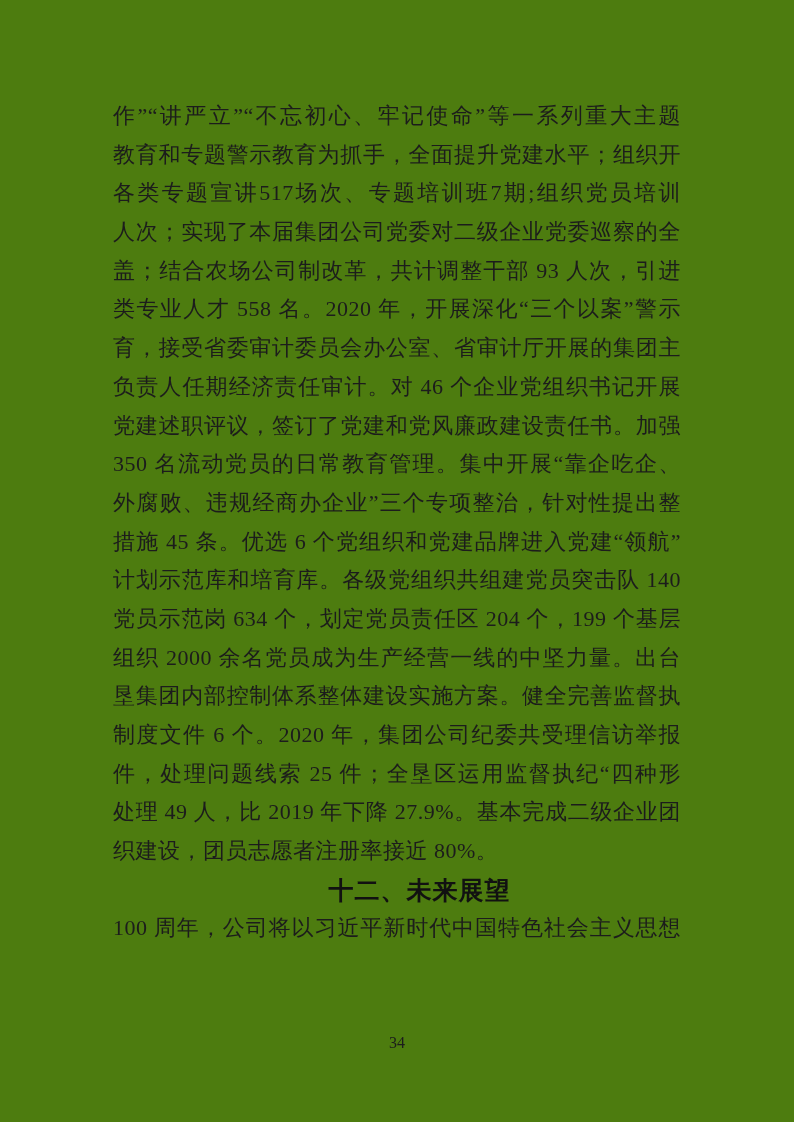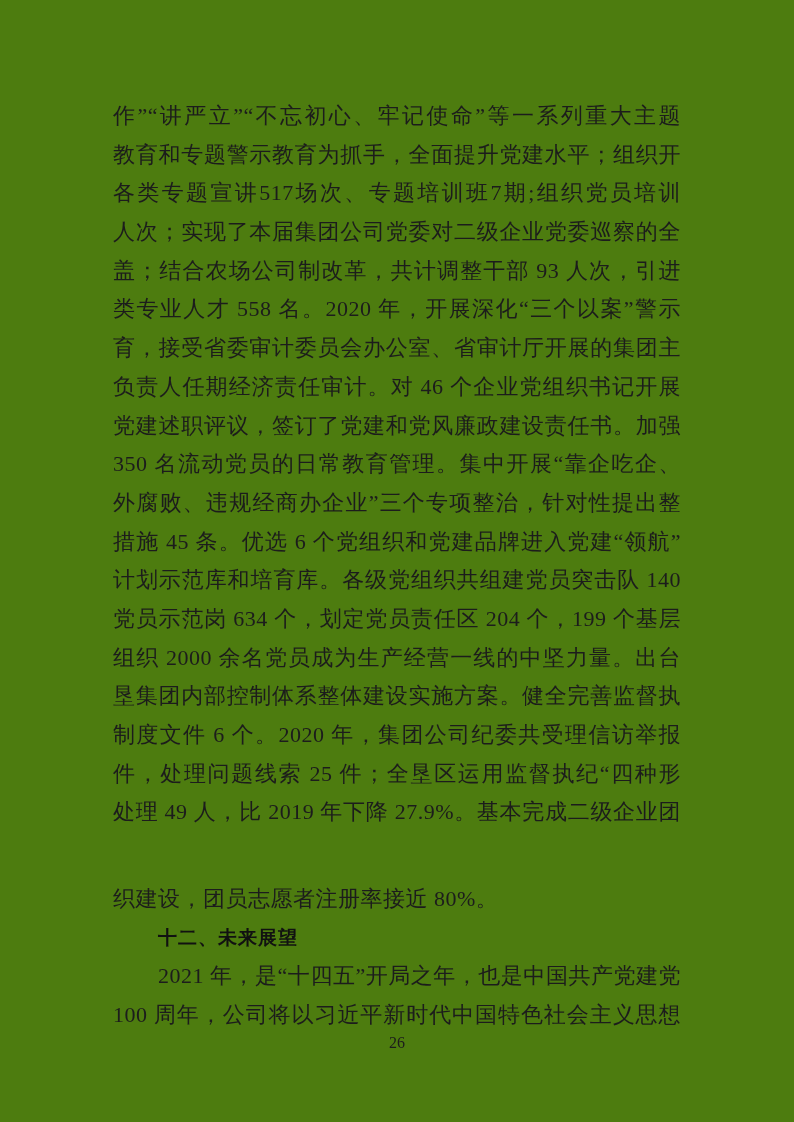--- a/index.html
+++ b/index.html
@@ -28,34 +28,34 @@
     line-height: 38.7px;
     overflow: hidden;
     text-align: justify;
     text-align-last: justify;
     text-justify: inter-character;
     letter-spacing: 0.5px;
   }
   .line.para-end {
     text-align: left;
     text-align-last: left;
-    margin-top: 48px;
   }
   .line.indent {
     text-indent: 45px;
   }
   .heading {
     font-family: "Liberation Sans", "DejaVu Sans", sans-serif;
     font-weight: bold;
-    font-size: 19px;
+    font-size: 25px;
     height: 38.7px;
     line-height: 38.7px;
     padding-left: 45px;
     letter-spacing: 1px;
     color: #111111;
+    text-align: center;
   }
   .page-number {
     position: absolute;
     left: 0;
     right: 0;
     top: 1034px;
     text-align: center;
     font-size: 16px;
     color: #1c1c1c;
   }
@@ -82,19 +82,18 @@
     <div class="line">党员示范岗 634 个，划定党员责任区 204 个，199 个基层党</div>
     <div class="line">组织 2000 余名党员成为生产经营一线的中坚力量。出台农</div>
     <div class="line">垦集团内部控制体系整体建设实施方案。健全完善监督执纪</div>
     <div class="line">制度文件 6 个。2020 年，集团公司纪委共受理信访举报 68</div>
     <div class="line">件，处理问题线索 25 件；全垦区运用监督执纪“四种形态”</div>
     <div class="line">处理 49 人，比 2019 年下降 27.9%。基本完成二级企业团组</div>
     <div class="line para-end">织建设，团员志愿者注册率接近 80%。</div>
 
     <div class="heading">十二、未来展望</div>
 
-    <div class="line indent">2021 年，是“十四五”开局之年，也是中国共产党建党</div>
     <div class="line">100 周年，公司将以习近平新时代中国特色社会主义思想为</div>
 
   </div>
 
-  <div class="page-number">26</div>
+  <div class="page-number">34</div>
 </div>
 
 </body></html>

